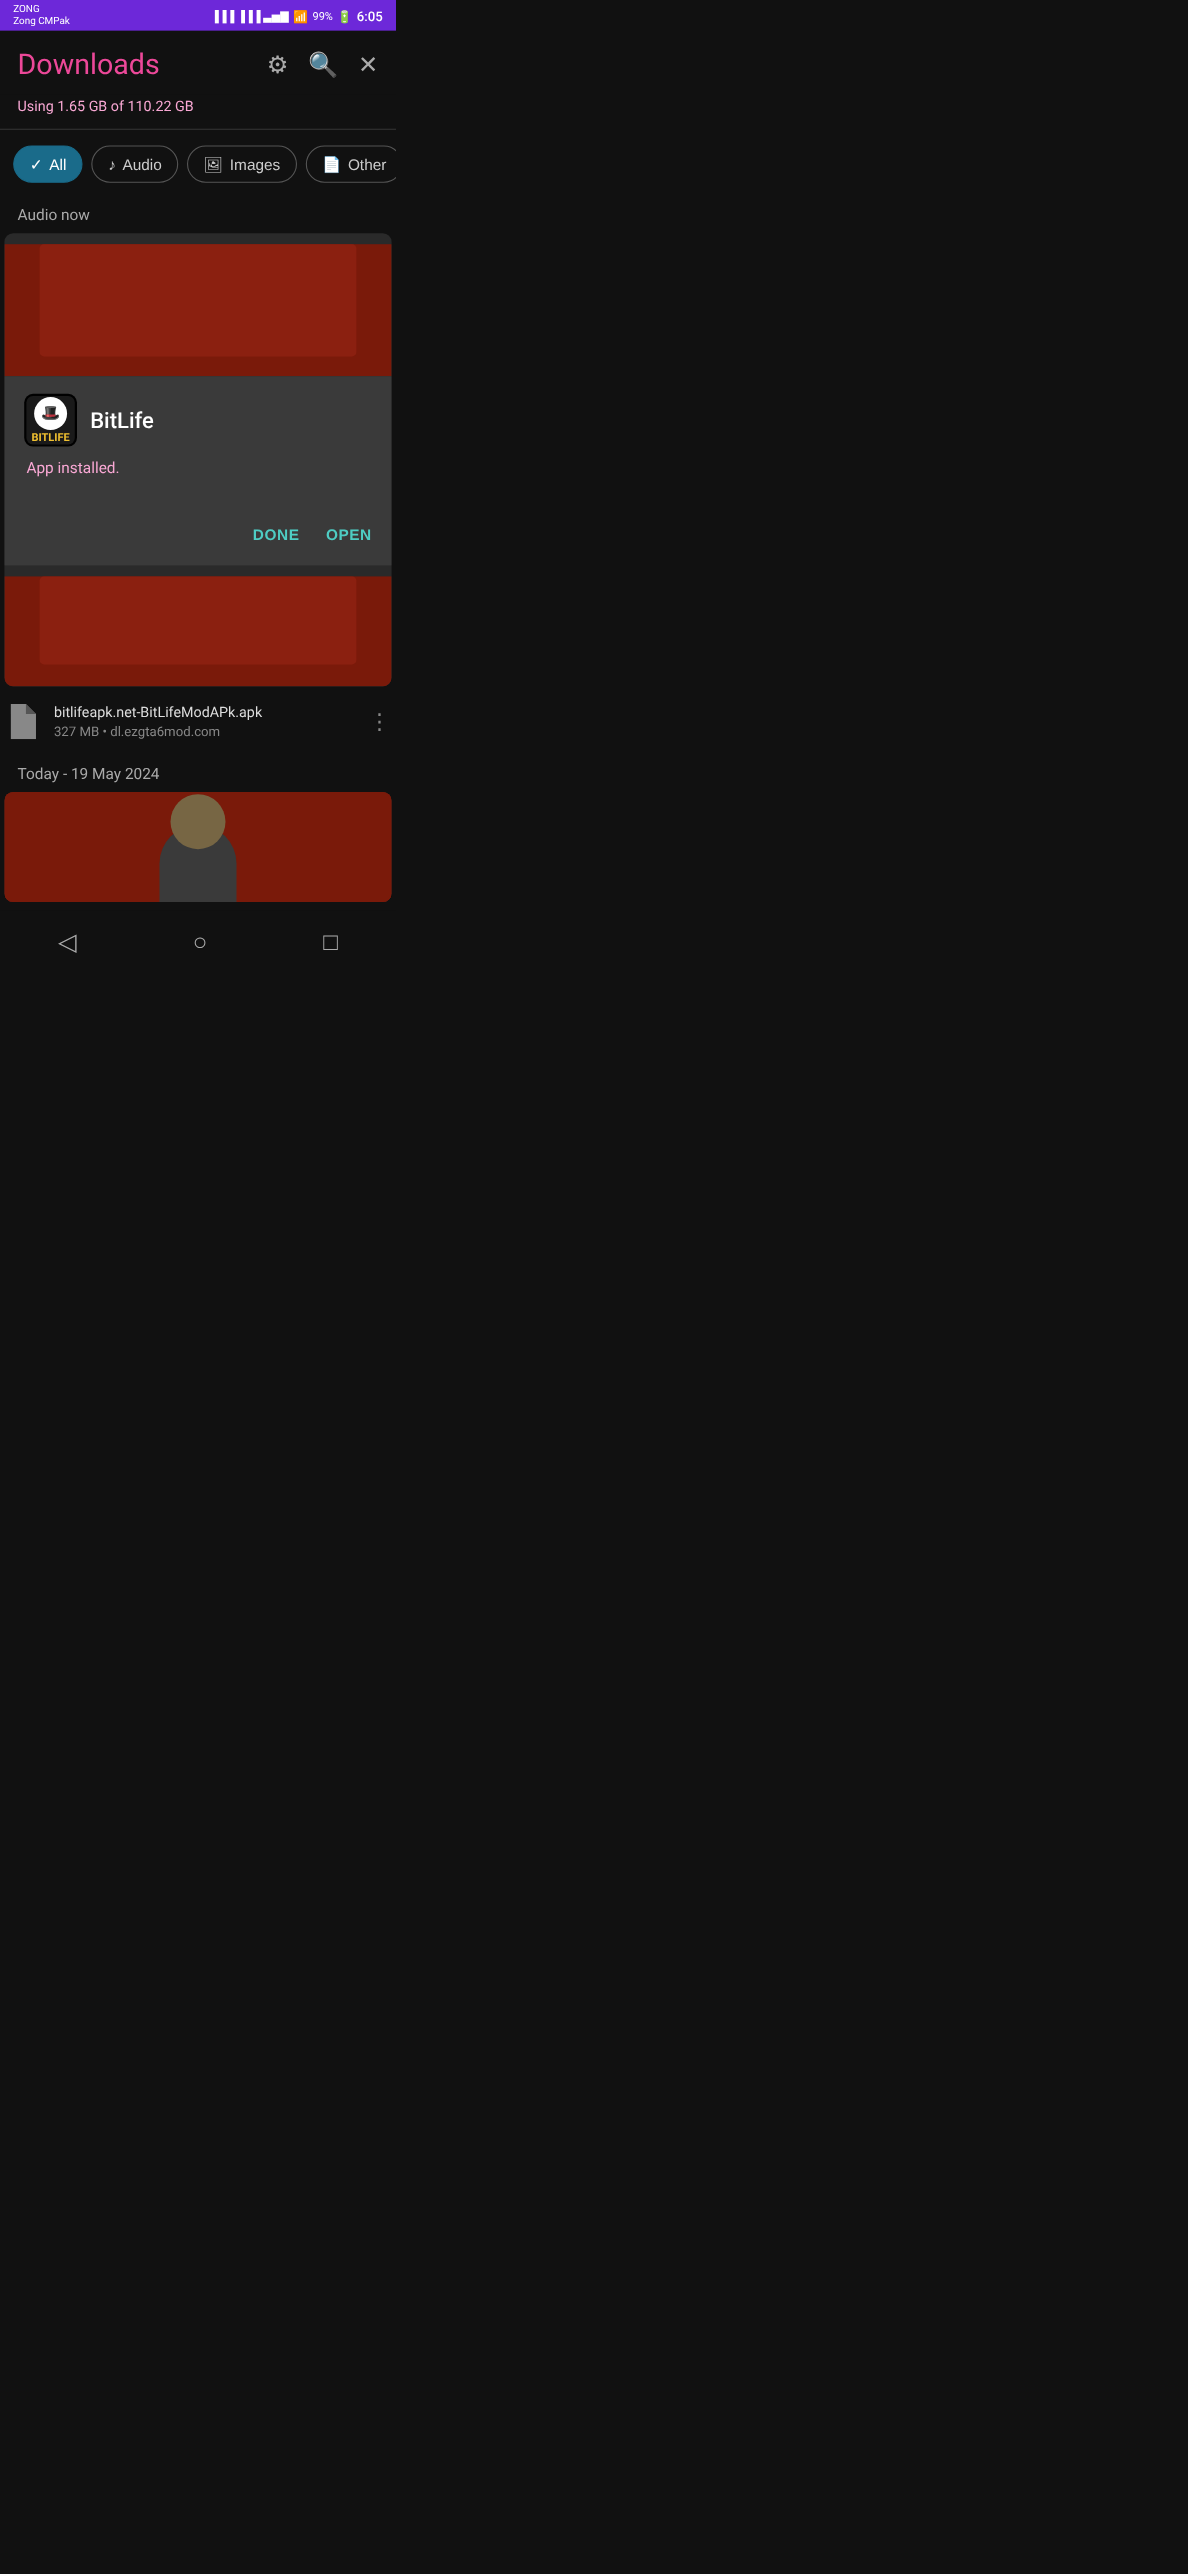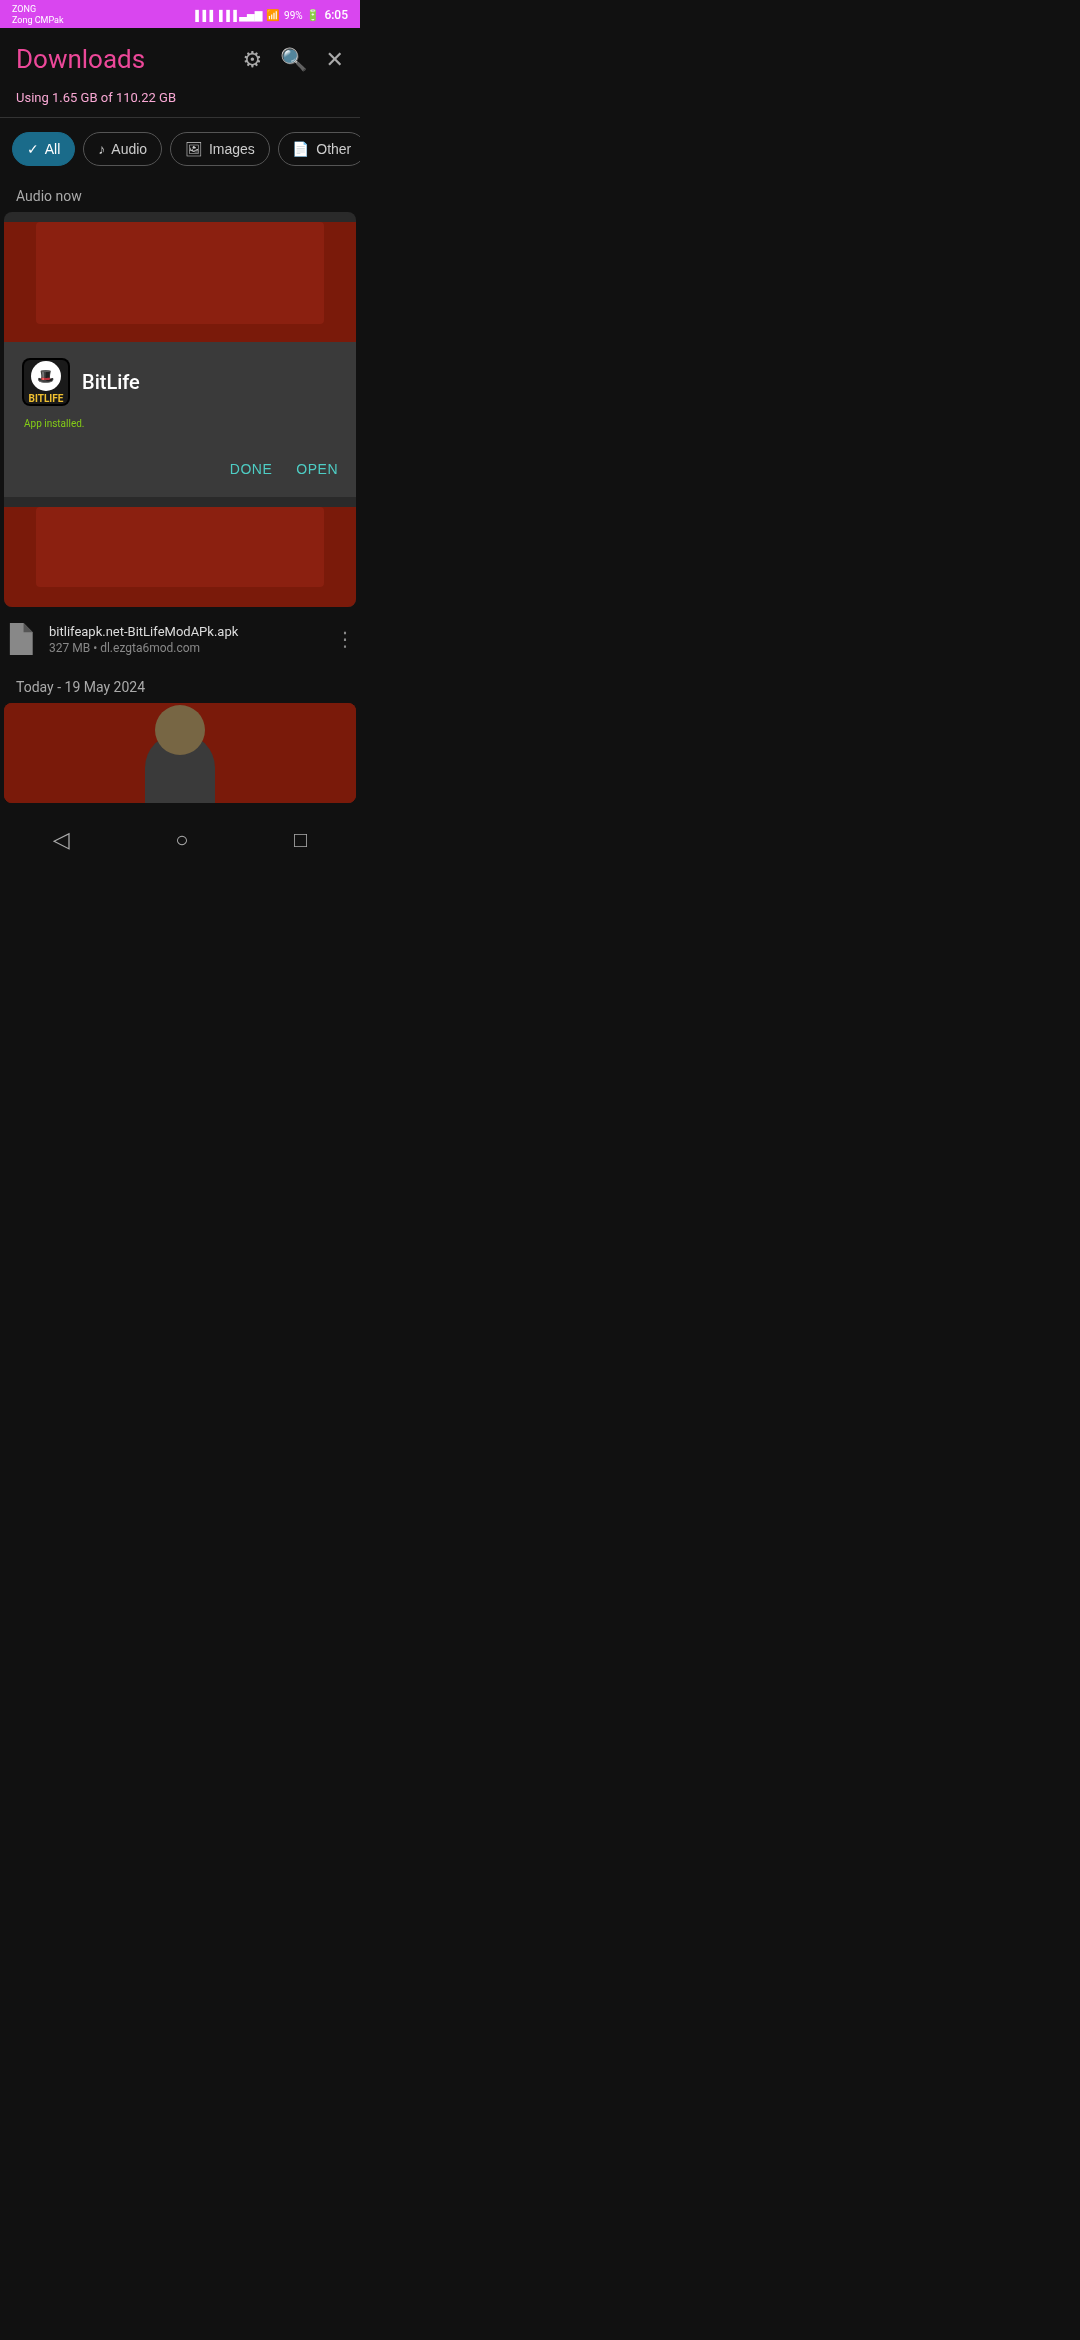--- a/index.html
+++ b/index.html
@@ -10,21 +10,21 @@
       min-height: 780px;
       background: #111111;
       font-family: 'Roboto', Arial, sans-serif;
       color: #ffffff;
       overflow-x: hidden;
       position: relative;
     }
 
     
     .status-bar {
-      background: #d946ef;
+      background: #6d28d9;
       padding: 6px 12px 4px 12px;
       display: flex;
       justify-content: space-between;
       align-items: center;
       height: 28px;
     }
     .status-left {
       display: flex;
       flex-direction: column;
       font-size: 9px;
@@ -176,34 +176,34 @@
       font-weight: bold;
       text-align: center;
       margin-top: 2px;
     }
     .dialog-app-name {
       font-size: 20px;
       font-weight: 500;
       color: #ffffff;
     }
     .dialog-message {
-      font-size: 10px;
-      color: #84cc16;
-      margin-bottom: 28px;
+      font-size: 14px;
+      color: #f9a8d4;
+      margin-bottom: 40px;
       padding-left: 2px;
     }
     .dialog-buttons {
       display: flex;
       justify-content: flex-end;
       gap: 24px;
       padding-bottom: 4px;
     }
     .dialog-btn {
       font-size: 14px;
-      font-weight: 400;
+      font-weight: 700;
       color: #4ecdc4;
       background: transparent;
       border: none;
       cursor: pointer;
       letter-spacing: 0.5px;
       padding: 4px 0;
     }
 
     .card-banner-bottom {
       width: 100%;

